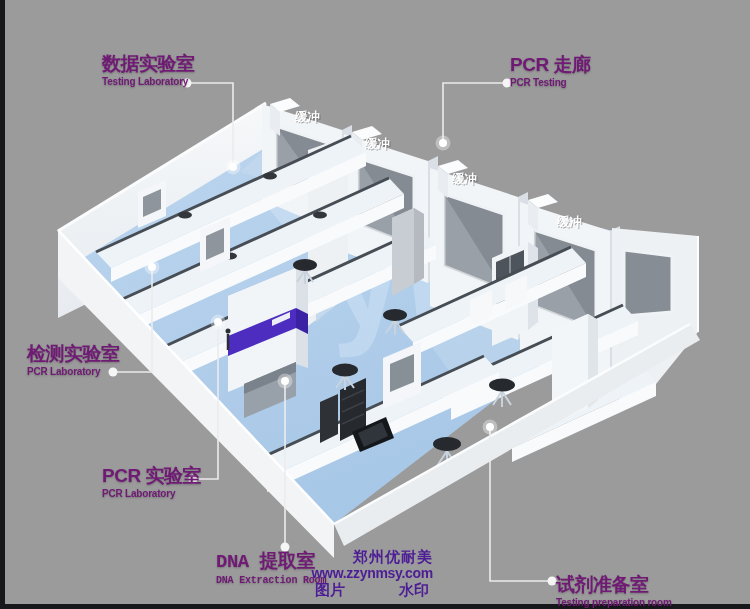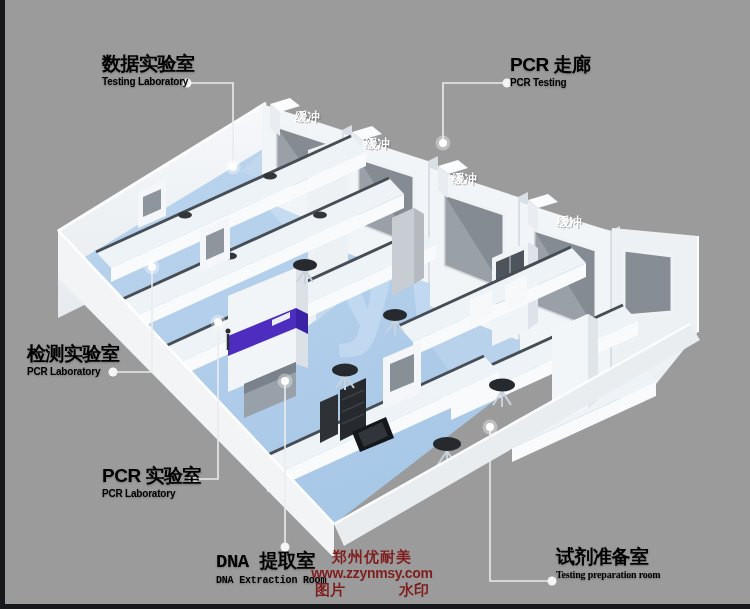--- a/index.html
+++ b/index.html
@@ -2,26 +2,26 @@
 <html><head>
 <meta charset="utf-8">
 <style>
   html,body{margin:0;padding:0;background:#666;}
   .stage{
     position:relative;width:750px;height:609px;background:#9b9b9b;
     overflow:hidden;font-family:"Liberation Sans",sans-serif;
     -webkit-font-smoothing:antialiased;
   }
   .stage svg{position:absolute;left:0;top:0;}
-  .callout{position:absolute;color:#000000;line-height:1.05;white-space:nowrap;
+  .callout{position:absolute;color:#701a75;line-height:1.05;white-space:nowrap;
     text-shadow:0 1px 2px rgba(0,0,0,.25);}
   .callout .zh{font-size:19px;font-weight:bold;letter-spacing:-0.5px;}
   .callout .en{font-size:10px;font-weight:bold;margin-top:3px;letter-spacing:-0.2px;}
-  .red-watermark{position:absolute;left:311px;top:549px;width:122px;color:#7f1d1d;
-    font-weight:bold;text-align:center;line-height:1.0;}
+  .red-watermark{position:absolute;left:311px;top:549px;width:122px;color:#4c1d95;
+    font-weight:bold;text-align:right;line-height:1.0;}
   .red-watermark .co{font-size:15px;letter-spacing:1px;}
   .red-watermark .url{font-size:14px;margin-top:2px;letter-spacing:-0.3px;}
   .red-watermark .row{display:flex;justify-content:space-between;font-size:15px;
     margin-top:2px;padding:0 4px;}
 </style>
 </head>
 <body>
 
 <div class="stage">
 
@@ -312,21 +312,21 @@
 <div class="callout" style="left:102px;top:466px;">
   <div class="zh">PCR 实验室</div>
   <div class="en">PCR Laboratory</div>
 </div>
 
 <div class="callout" style="left:216px;top:553px;font-family:Liberation Mono, monospace;">
   <div class="zh">DNA 提取室</div>
   <div class="en">DNA Extraction Room</div>
 </div>
 
-<div class="callout" style="left:556px;top:547px;font-family:Liberation Serif, serif;">
+<div class="callout" style="left:556px;top:575px;">
   <div class="zh">试剂准备室</div>
   <div class="en">Testing preparation room</div>
 </div>
 
 <div class="red-watermark">
   <div class="co">郑州优耐美</div>
   <div class="url">www.zzynmsy.com</div>
   <div class="row">
     <span>图片</span>
     <span>水印</span>

